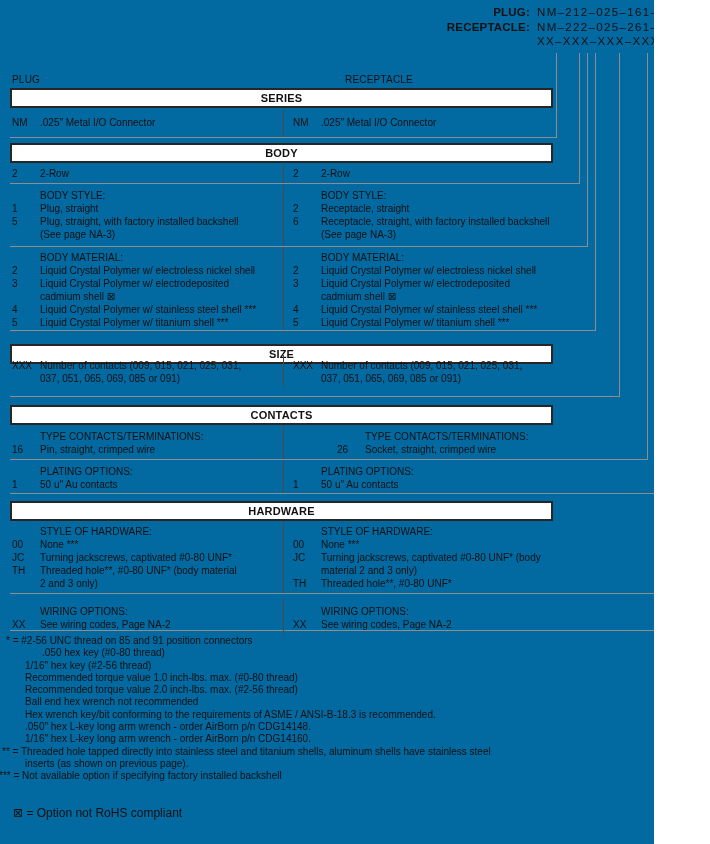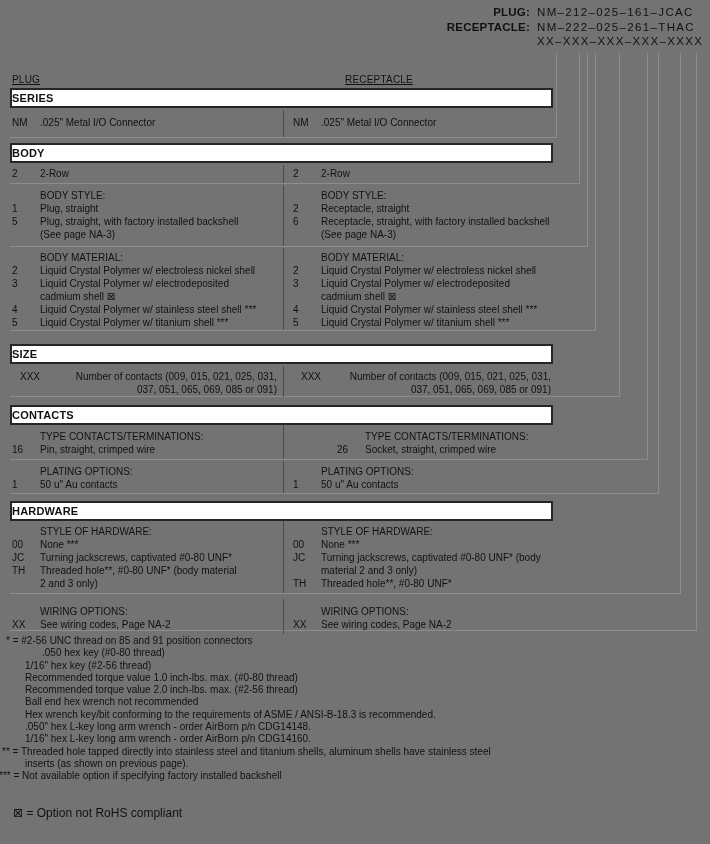--- a/index.html
+++ b/index.html
@@ -1,34 +1,34 @@
 <!DOCTYPE html>
 <html><head>
 <meta charset="utf-8">
 <style>
   html,body{margin:0;padding:0;background:#fff;}
   .page{
-    position:relative;width:710px;height:844px;background:#737373;
+    position:relative;width:654px;height:844px;background:#0369a1;
     font-family:"Liberation Sans","DejaVu Sans",sans-serif;
     color:#111;font-size:10px;overflow:hidden;
   }
   
   .pn-block{position:absolute;top:6px;left:392px;width:315px;}
   .pn-row{display:flex;height:14.5px;align-items:baseline;}
   .pn-label{flex:1;text-align:right;font-weight:bold;font-size:11.5px;letter-spacing:.2px;white-space:nowrap;}
   .pn-value{width:170px;margin-left:7px;font-size:11.5px;letter-spacing:1.35px;white-space:nowrap;}
   
-  .col-label{position:absolute;top:74px;font-size:10px;letter-spacing:.2px;text-decoration:underline;}
+  .col-label{position:absolute;top:74px;font-size:10px;letter-spacing:.2px;}
   .col-label.l{left:12px;} .col-label.r{left:299px;margin-left:46px;}
   
   .bracket{position:absolute;left:10px;top:53px;border-right:1px solid #8d8d8d;border-bottom:1px solid #8d8d8d;pointer-events:none;}
   
   .sec-header{
     position:absolute;left:10px;width:543px;height:20px;box-sizing:border-box;
-    border:2px solid #262626;background:#fff;text-align:left;
+    border:2px solid #262626;background:#fff;text-align:center;
     font-weight:bold;font-size:11px;line-height:16px;letter-spacing:.2px;
   }
   
   .block{position:absolute;left:10px;width:543px;box-sizing:border-box;display:flex;align-items:stretch;}
   .half{box-sizing:border-box;line-height:13px;}
   .half.l{width:274px;border-right:1px solid #4a4a4a;padding-right:6px;padding-left:2px;}
   .half.r{flex:1;padding-left:9px;padding-right:2px;}
   .opt-heading{line-height:13px;padding-left:28px;}
   .opt-row{display:flex;line-height:13px;}
   .opt-code{flex:none;width:28px;}
@@ -161,21 +161,21 @@
             <span class="opt-code">4</span>
             <span class="opt-desc">Liquid Crystal Polymer w/ stainless steel shell ***</span>
           </div>
           <div class="opt-row">
             <span class="opt-code">5</span>
             <span class="opt-desc">Liquid Crystal Polymer w/ titanium shell ***</span>
           </div>
         </div>
       </div>
       <div class="sec-header" style="top: 344px;">SIZE</div>
-      <div class="block" style="top: 366px; height: 31px; text-align: right;">
+      <div class="block" style="top: 355px; height: 31px;">
         <div class="half l" style="padding-top: 4px;">
           <div class="opt-row">
             <span class="opt-code">XXX</span>
             <span class="opt-desc">Number of contacts (009, 015, 021, 025, 031,
 037, 051, 065, 069, 085 or 091)</span>
           </div>
         </div>
         <div class="half r" style="padding-top: 4px;">
           <div class="opt-row">
             <span class="opt-code">XXX</span>

